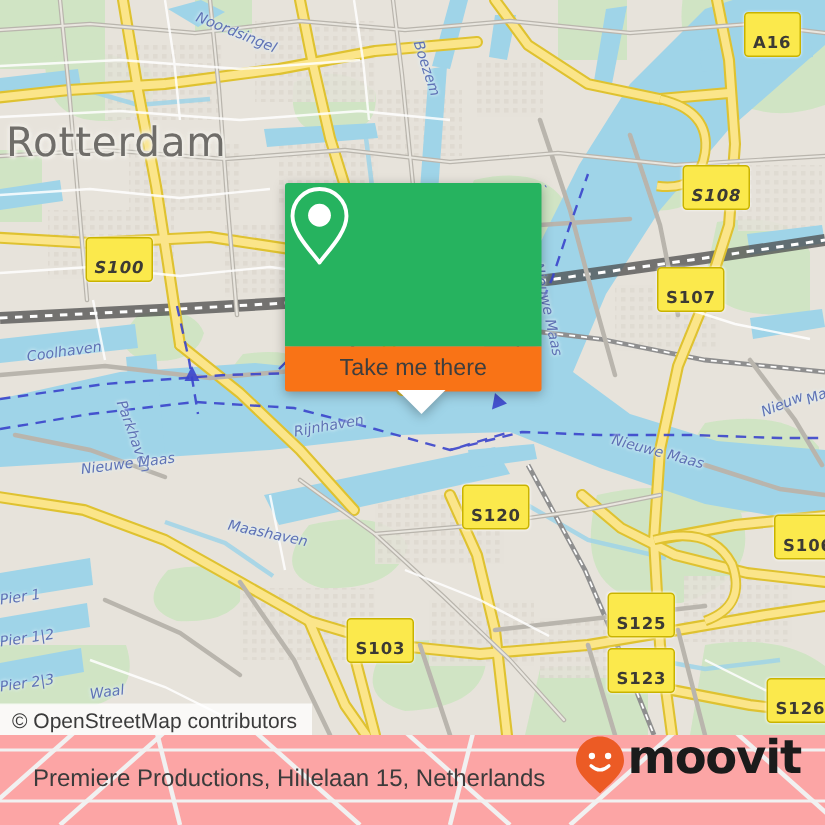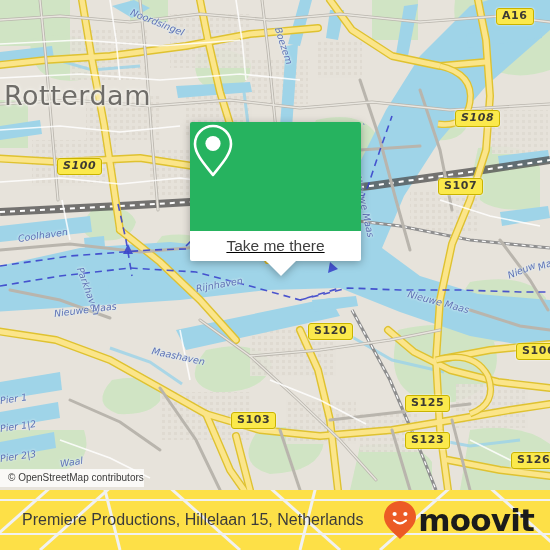--- a/index.html
+++ b/index.html
@@ -31,77 +31,76 @@
   .water-lbl{
     font-size:9.5px;color:#5f72b5;font-style:italic;
     text-shadow:0 0 2px #dff0f7,0 0 3px #dff0f7;
   }
 
   
   .shield{
     position:absolute;
     background:#fbe94c;border:1.6px solid #c9b300;border-radius:3px;
     color:#3c3a34;font-weight:bold;font-size:11px;
-    padding:1px 5px 2px 5px;letter-spacing:.6px;
+    padding:14px 5px 2px 5px;letter-spacing:.6px;
     font-family:"DejaVu Sans","Liberation Sans",sans-serif;
     line-height:12px;box-shadow:0 0 2px rgba(255,255,255,.9);
   }
 
   
   .attrib{
     position:absolute;left:0;top:469px;
     background:rgba(255,255,255,.78);
-    color:#3b3b3b;font-size:10px;
-    padding:3px 0 4px 8px;
+    color:#3b3b3b;font-size:14px;
+    padding:3px 10px 4px 8px;
     font-family:"Liberation Sans","DejaVu Sans",sans-serif;
   }
 
   
   .callout{
     position:absolute;left:190px;top:122px;width:171px;
     filter:drop-shadow(0 2px 4px rgba(0,0,0,.30));
   }
   .callout .top{
     height:109px;background:#26b35f;
     border-radius:2px 2px 0 0;
     display:flex;align-items:center;justify-content:center;
   }
   .callout .bar{
-    height:30px;background:#ffffff;
+    height:30px;background:#f97316;
     display:flex;align-items:center;justify-content:center;
     border-radius:0 0 2px 2px;
-    text-decoration:underline;
   }
   .callout .bar span{
     font-size:15.5px;color:#3e3e3e;
     font-family:"Liberation Sans","DejaVu Sans",sans-serif;
   }
   .callout .tail{
     position:absolute;left:75px;top:138px;
     width:0;height:0;
     border-left:16px solid transparent;
     border-right:16px solid transparent;
     border-top:16px solid #ffffff;
   }
 
   
   .footer{
     position:absolute;left:0;top:490px;width:550px;height:60px;
-    background:#fde047;overflow:hidden;
+    background:#fca5a5;overflow:hidden;
   }
   .footer .wm{position:absolute;left:0;top:0;opacity:1;}
   .footer .addr{
     position:absolute;left:22px;top:0;height:60px;
     display:flex;align-items:center;
     font-size:16px;color:#3b3b3b;
     font-family:"Liberation Sans","DejaVu Sans",sans-serif;
   }
   .footer .brand{
     position:absolute;right:16px;top:0;height:60px;
-    display:flex;align-items:center;gap:1px;
+    display:flex;gap:1px;
   }
   .footer .brand .word{
     font-size:31px;font-weight:bold;color:#1b1b1b;letter-spacing:-0.8px;
     font-family:"DejaVu Sans","Liberation Sans",sans-serif;
     line-height:31px;
   }
 </style>
 </head>
 <body>
 

